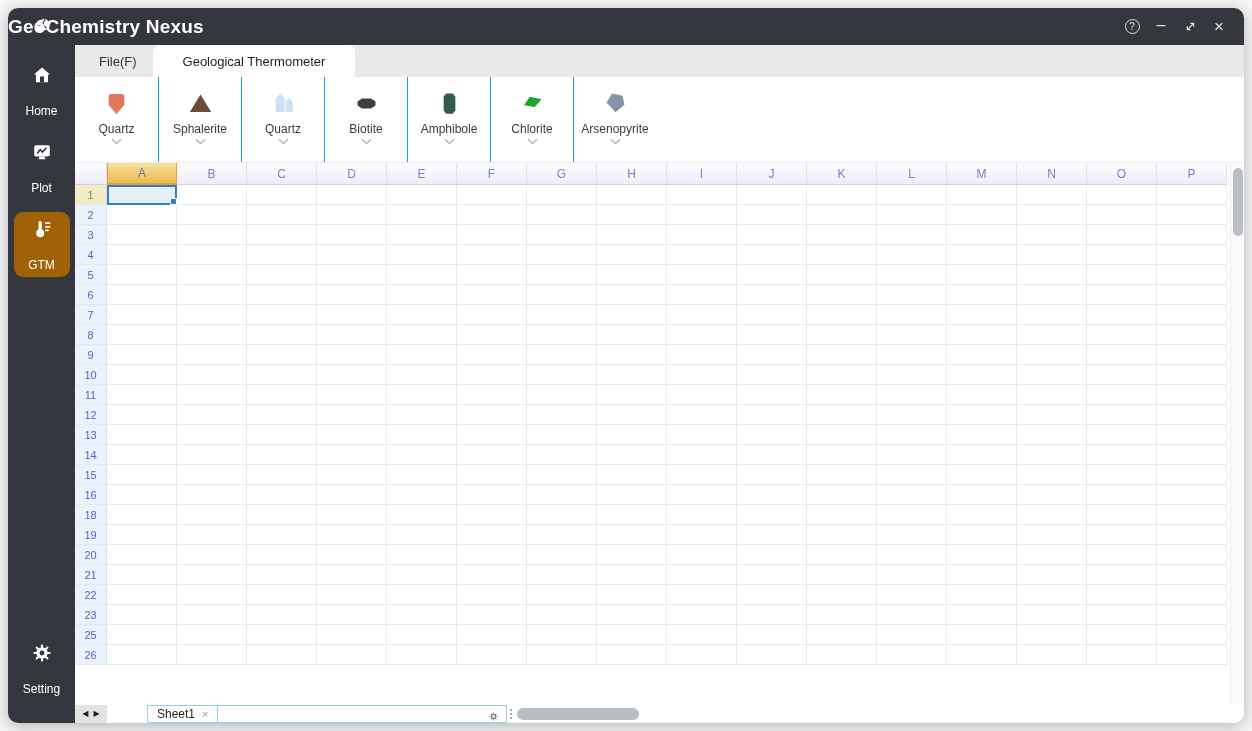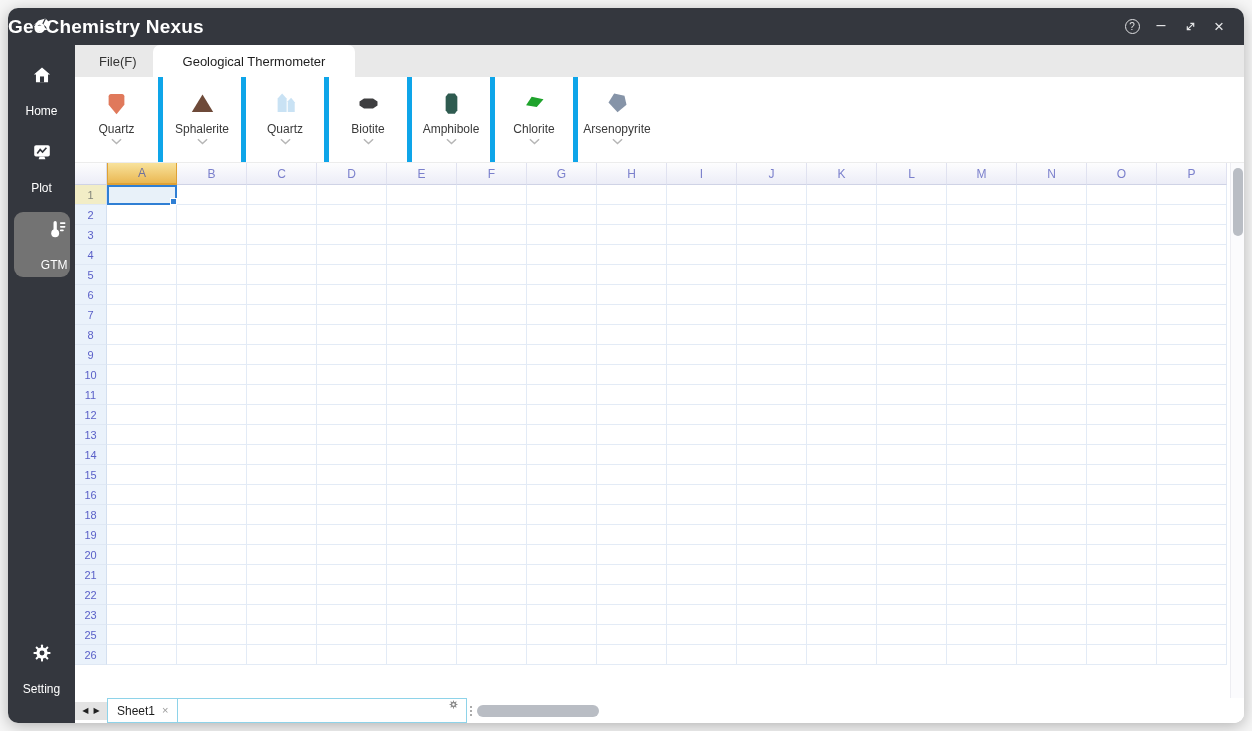--- a/index.html
+++ b/index.html
@@ -24,37 +24,37 @@
   .help-circle { width:15px; height:15px; border:1.3px solid #dfe0e2; border-radius:50%; font-size:10px; display:flex; align-items:center; justify-content:center; color:#dfe0e2; }
   .ctrl.minimize { font-size:16px; padding-bottom:4px; }
   .ctrl svg { width:17px; height:17px; }
   .ctrl.close { font-size:17px; }
 
   
   .main { flex:1; display:flex; min-height:0; }
   .sidebar { flex:0 0 67px; background:#34373e; display:flex; flex-direction:column; align-items:center; padding-top:13px; }
   .side-item { width:56px; padding:6px 2px 5px; margin-bottom:12px; border-radius:9px;
     display:flex; flex-direction:column; align-items:center; gap:18px; color:#fff; cursor:default; }
-  .side-item.active { background:#737373;align-items:flex-end; }
+  .side-item.active { background:#a16207; }
   .side-item .s-icon svg { width:22px; height:22px; display:block; }
   .side-item .s-label { font-size:12px; color:#fff; }
   .side-spacer { flex:1; }
   .side-bottom { margin-bottom:10px; }
 
   .content { flex:1; display:flex; flex-direction:column; min-width:0; background:#fff; }
 
   
   .tabstrip { flex:0 0 32px; background:#e9e9e9; display:flex; align-items:stretch; padding-left:8px; }
   .tab { display:flex; align-items:center; padding:0 16px; font-size:13px; color:#333; }
   .tab.active { background:#fff; border-radius:7px 7px 0 0; padding:0 30px; color:#1e1e1e; }
 
   
   .toolbar { flex:0 0 86px; background:#fff; display:flex; border-bottom:1px solid #ececec; }
   .mineral { width:83px; display:flex; flex-direction:column; align-items:center; padding-top:13px; }
-  .mineral:not(:first-child) { border-left:5px solid #0ea5e9; }
+  .mineral:not(:first-child) { border-left:1px solid #0ea5e9; }
   .m-icon svg { width:27px; height:27px; display:block; }
   .m-label { font-size:12px; color:#3a3a3a; margin-top:5px; white-space:nowrap; }
   .m-chev { margin-top:2px; }
   .m-chev svg { width:11px; height:7px; display:block; }
 
   
   .sheet-area { flex:1; display:flex; min-height:0; }
   .grid-wrap { flex:1; min-width:0; overflow:hidden; display:flex; flex-direction:column; }
   .header-row { flex:0 0 22px; display:flex; }
   .corner { flex:0 0 32px; background:linear-gradient(#fdfdfe,#ecedf7); border-right:1px solid #d9dcea; border-bottom:1px solid #cfd3e6; }
@@ -73,21 +73,21 @@
   .cell.selected::after { content:""; position:absolute; right:-2px; bottom:-2px; width:5px; height:5px;
     background:#2f7fd4; border:1px solid #fff; }
 
   .vscroll { flex:0 0 14px; background:#fbfbfd; border-left:1px solid #ededf2; }
   .vthumb { width:10px; height:68px; margin:5px auto 0; background:#b9bdc4; border-radius:5px; }
 
   
   .sheetbar { flex:0 0 18px; background:#fff; display:flex; align-items:center; }
   .nav-box { flex:0 0 32px; height:18px; background:#e3e3e3; display:flex; align-items:center; justify-content:center; gap:5px; }
   .nav-arrow { font-size:8px; color:#222; line-height:1; }
-  .tab-strip { flex:0 0 360px; height:25px; border:1px solid #8ed3e9; background:#fff; display:flex; align-items:flex-start; }
+  .tab-strip { flex:0 0 360px; height:18px; border:1px solid #8ed3e9; background:#fff; display:flex; align-items:flex-end;margin-left:40px; }
   .sheet-tab { height:100%; display:flex; align-items:center; gap:7px; padding:0 9px; border-right:1px solid #8ed3e9; }
   .sheet-name { font-size:12px; color:#1c1c1c; }
   .sheet-close { font-size:11px; color:#9a9a9a; line-height:1; }
   .strip-fill { flex:1; }
   .strip-gear { display:flex; align-items:center; padding-right:7px; }
   .strip-gear svg { width:11px; height:11px; }
   .dots { display:flex; flex-direction:column; gap:2px; align-items:center; margin:0 3px; }
   .dots span { width:2px; height:2px; border-radius:50%; background:#8e8e8e; }
   .hscroll-track { flex:1; height:18px; display:flex; align-items:center; }
   .hscroll-thumb { width:122px; height:12px; margin-left:2px; background:#b9bdc4; border-radius:6px; }

